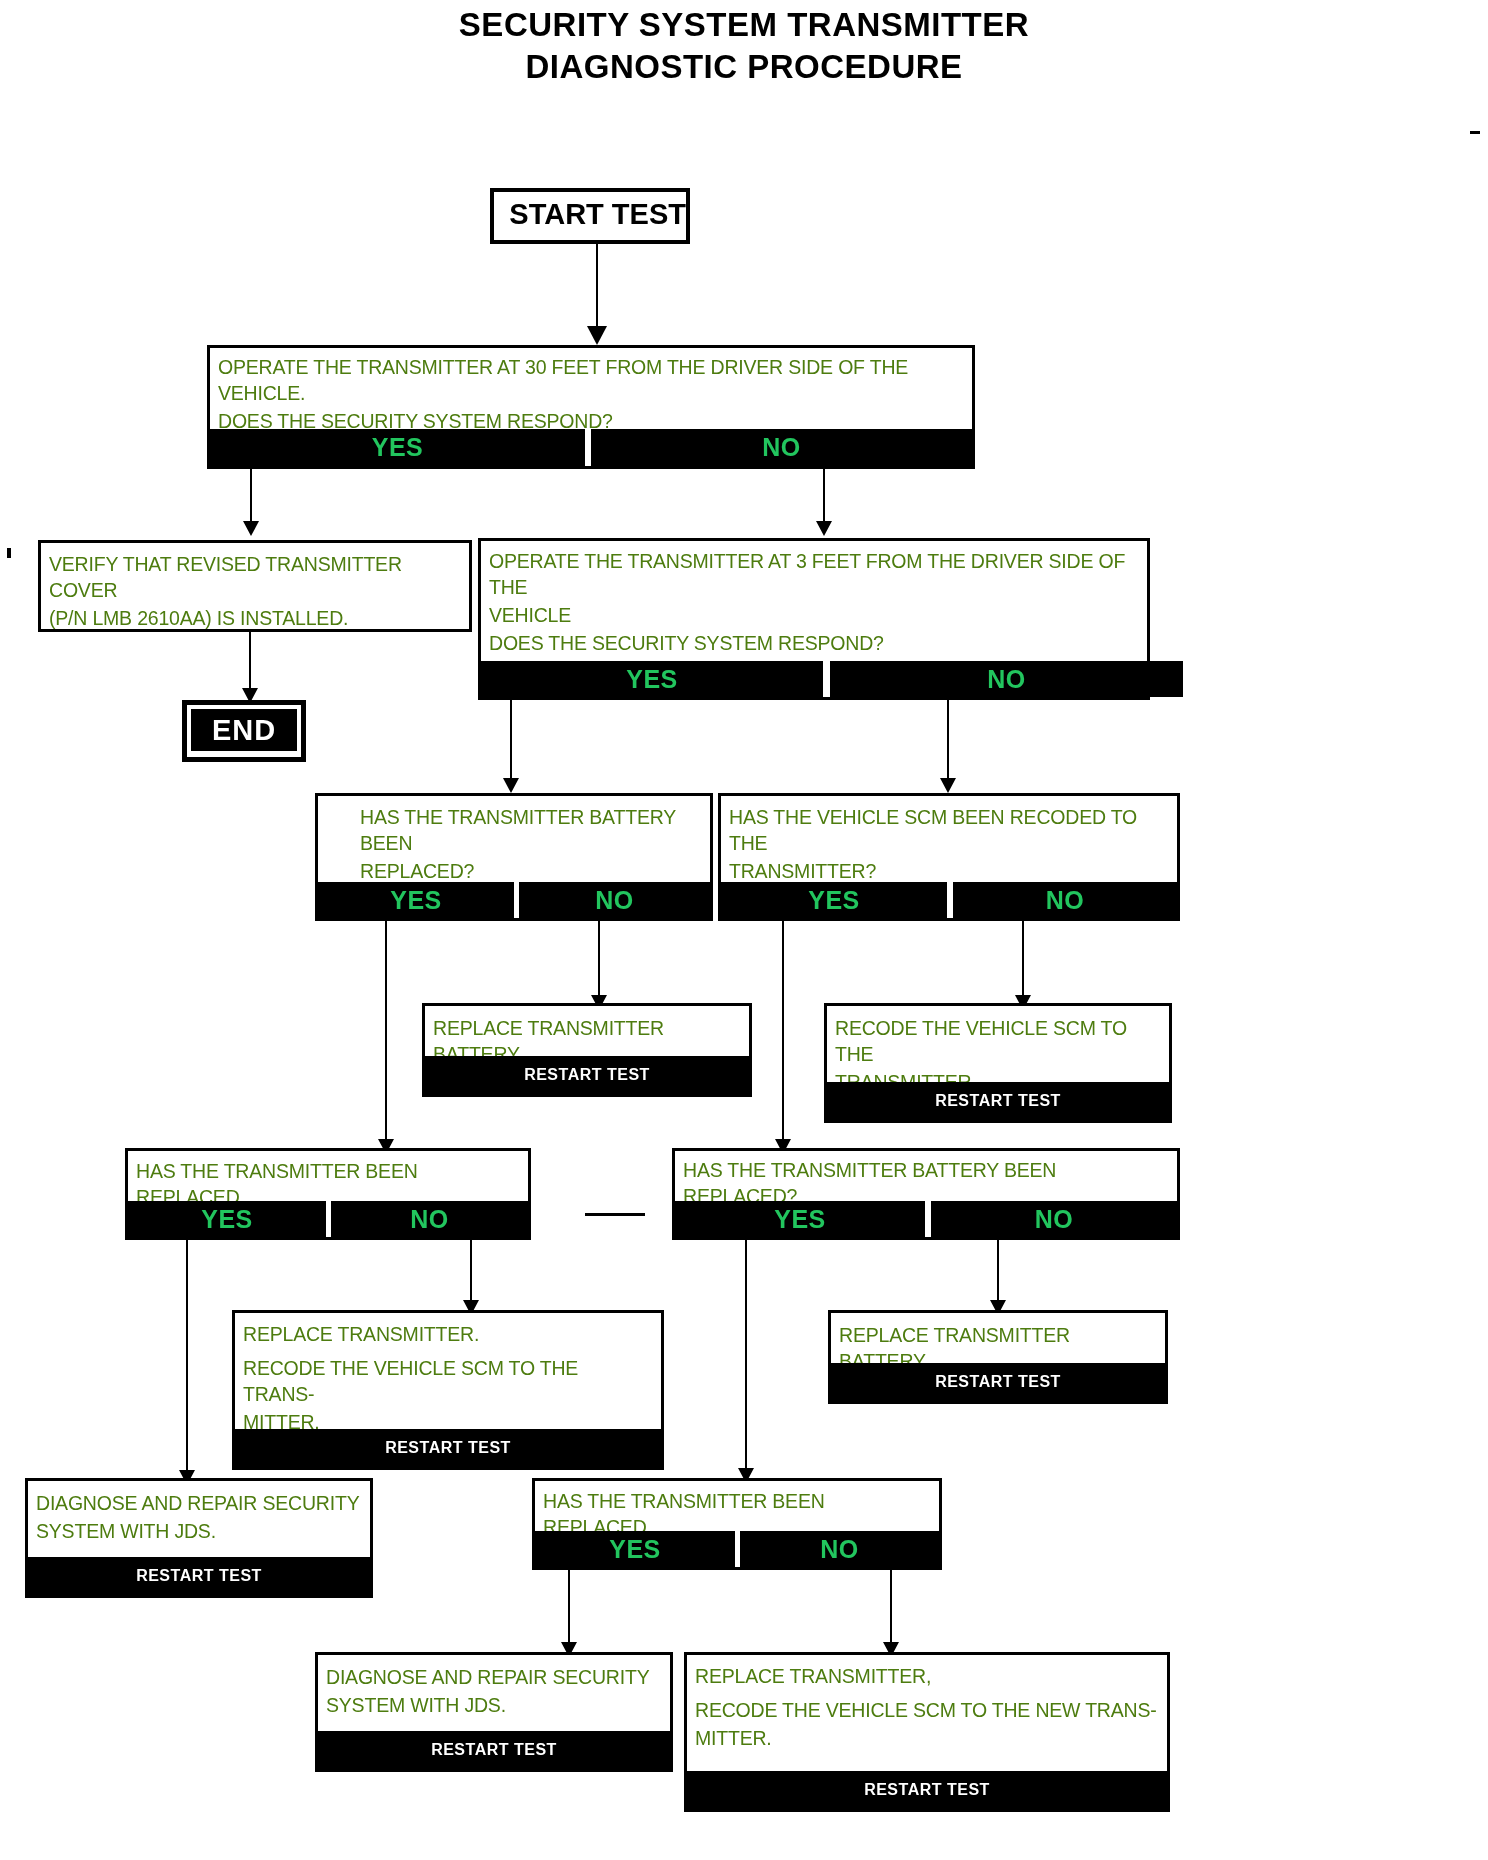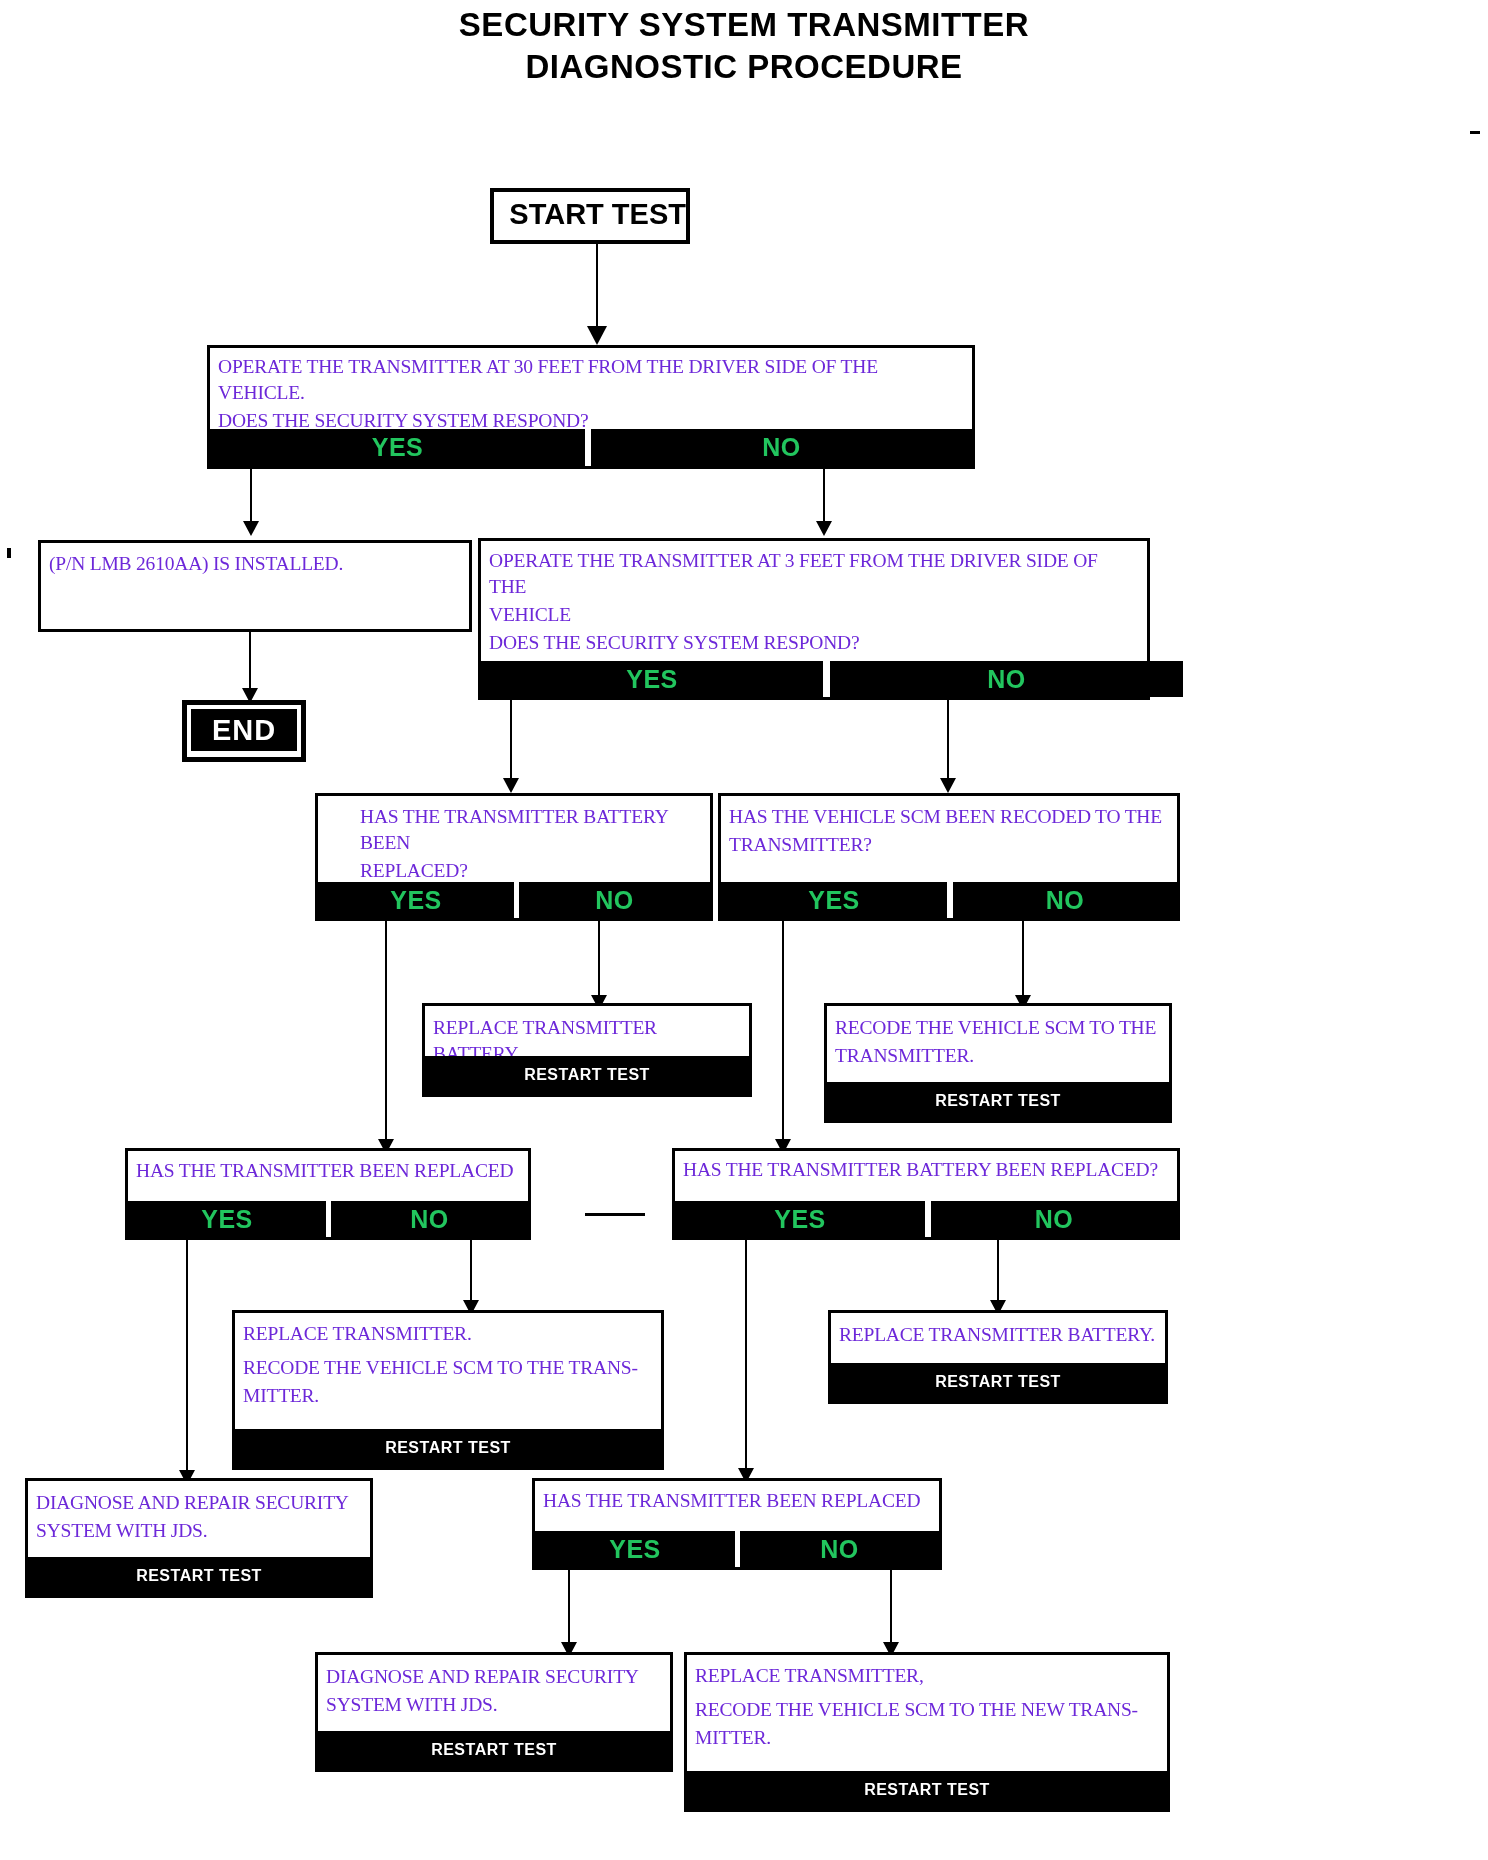--- a/index.html
+++ b/index.html
@@ -6,22 +6,22 @@
   body{width:1488px;height:1860px;position:relative;
        font-family:"Liberation Sans", sans-serif;
        -webkit-font-smoothing:none;}
   #stage{position:relative;width:1488px;height:1860px;overflow:hidden;background:#fff;}
 
   .title{position:absolute;left:0;top:4px;width:1488px;text-align:center;
          font-weight:bold;font-size:33px;line-height:42px;letter-spacing:.5px;color:#000;}
 
   
   .node{position:absolute;border:3px solid #000;background:#fff;box-sizing:border-box;}
-  .qtext{font-size:19.5px;line-height:26px;color:#6d28d9;padding:6px 8px 4px 8px;
-         letter-spacing:-.2px;font-family:Liberation Serif, serif;}
+  .qtext{font-size:19.5px;line-height:26px;color:#4d7c0f;padding:6px 8px 4px 8px;
+         letter-spacing:-.2px;}
   .qtext p{margin:0 0 2px 0;}
 
   
   .bar{display:flex;width:100%;background:#000;box-sizing:border-box;}
   .bar .cell{flex:0 0 auto;background:#000;color:#22c55e;text-align:center;
              font-weight:bold;font-size:25px;line-height:36px;letter-spacing:.5px;}
   .bar .gap{flex:0 0 auto;background:#fff;}
 
   .restart{background:#000;color:#fff;font-weight:bold;font-size:16px;
            line-height:38px;text-align:center;letter-spacing:.5px;}
@@ -78,20 +78,21 @@
   </div>
 
   <div class="vl" style="left:250px;top:469px;height:52px;"></div>
   <div class="arw" style="left:243px;top:521px;"></div>
 
   <div class="vl" style="left:823px;top:469px;height:52px;"></div>
   <div class="arw" style="left:816px;top:521px;"></div>
 
   <div class="node" style="left:38px;top:540px;width:434px;height:92px;">
     <div class="qtext" style="padding-top:8px;">
+      <p>VERIFY THAT REVISED TRANSMITTER COVER</p>
       <p>(P/N LMB 2610AA) IS INSTALLED.</p>
     </div>
   </div>
 
   <div class="vl" style="left:249px;top:632px;height:56px;"></div>
   <div class="arw" style="left:242px;top:688px;"></div>
 
   <div class="endbox" style="left:182px;top:700px;width:124px;height:62px;">
     <div class="inner">
       <span>END</span>

